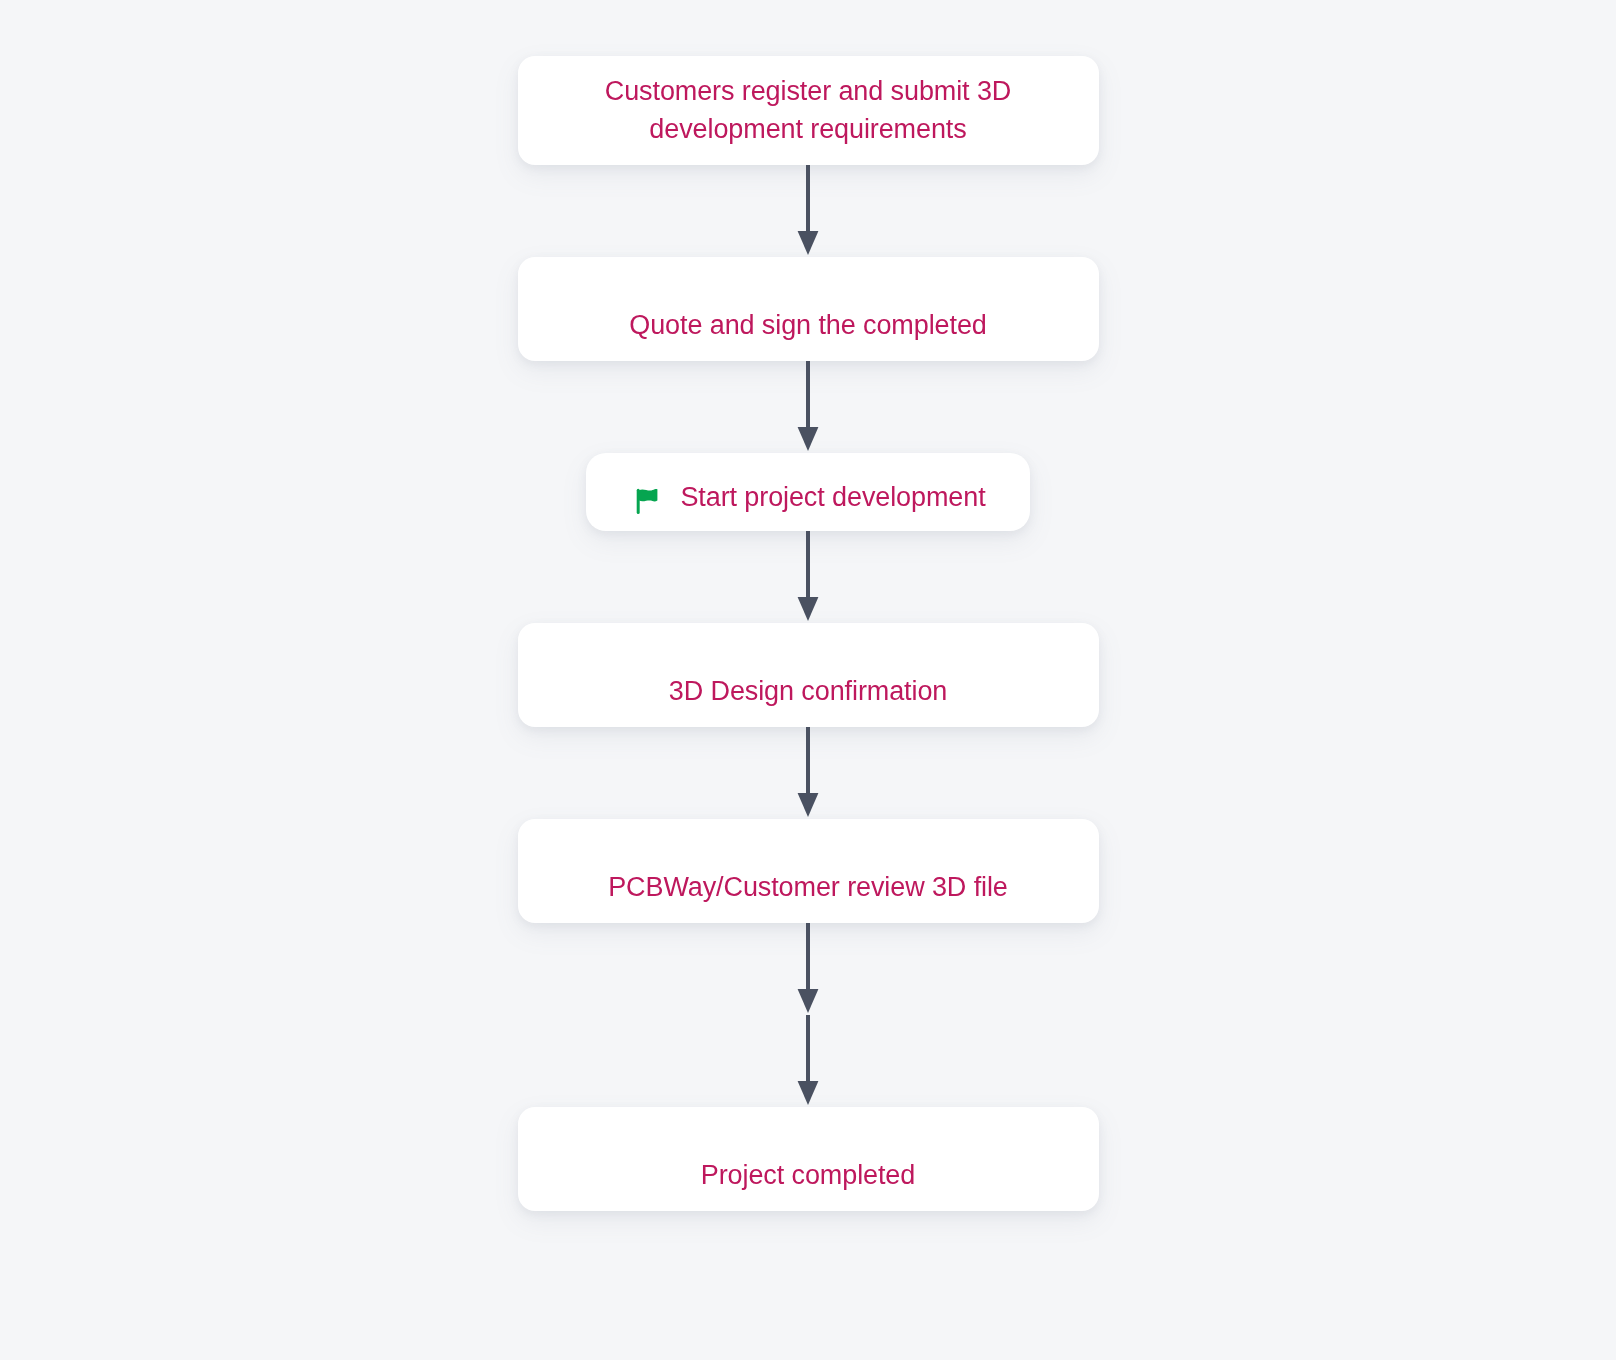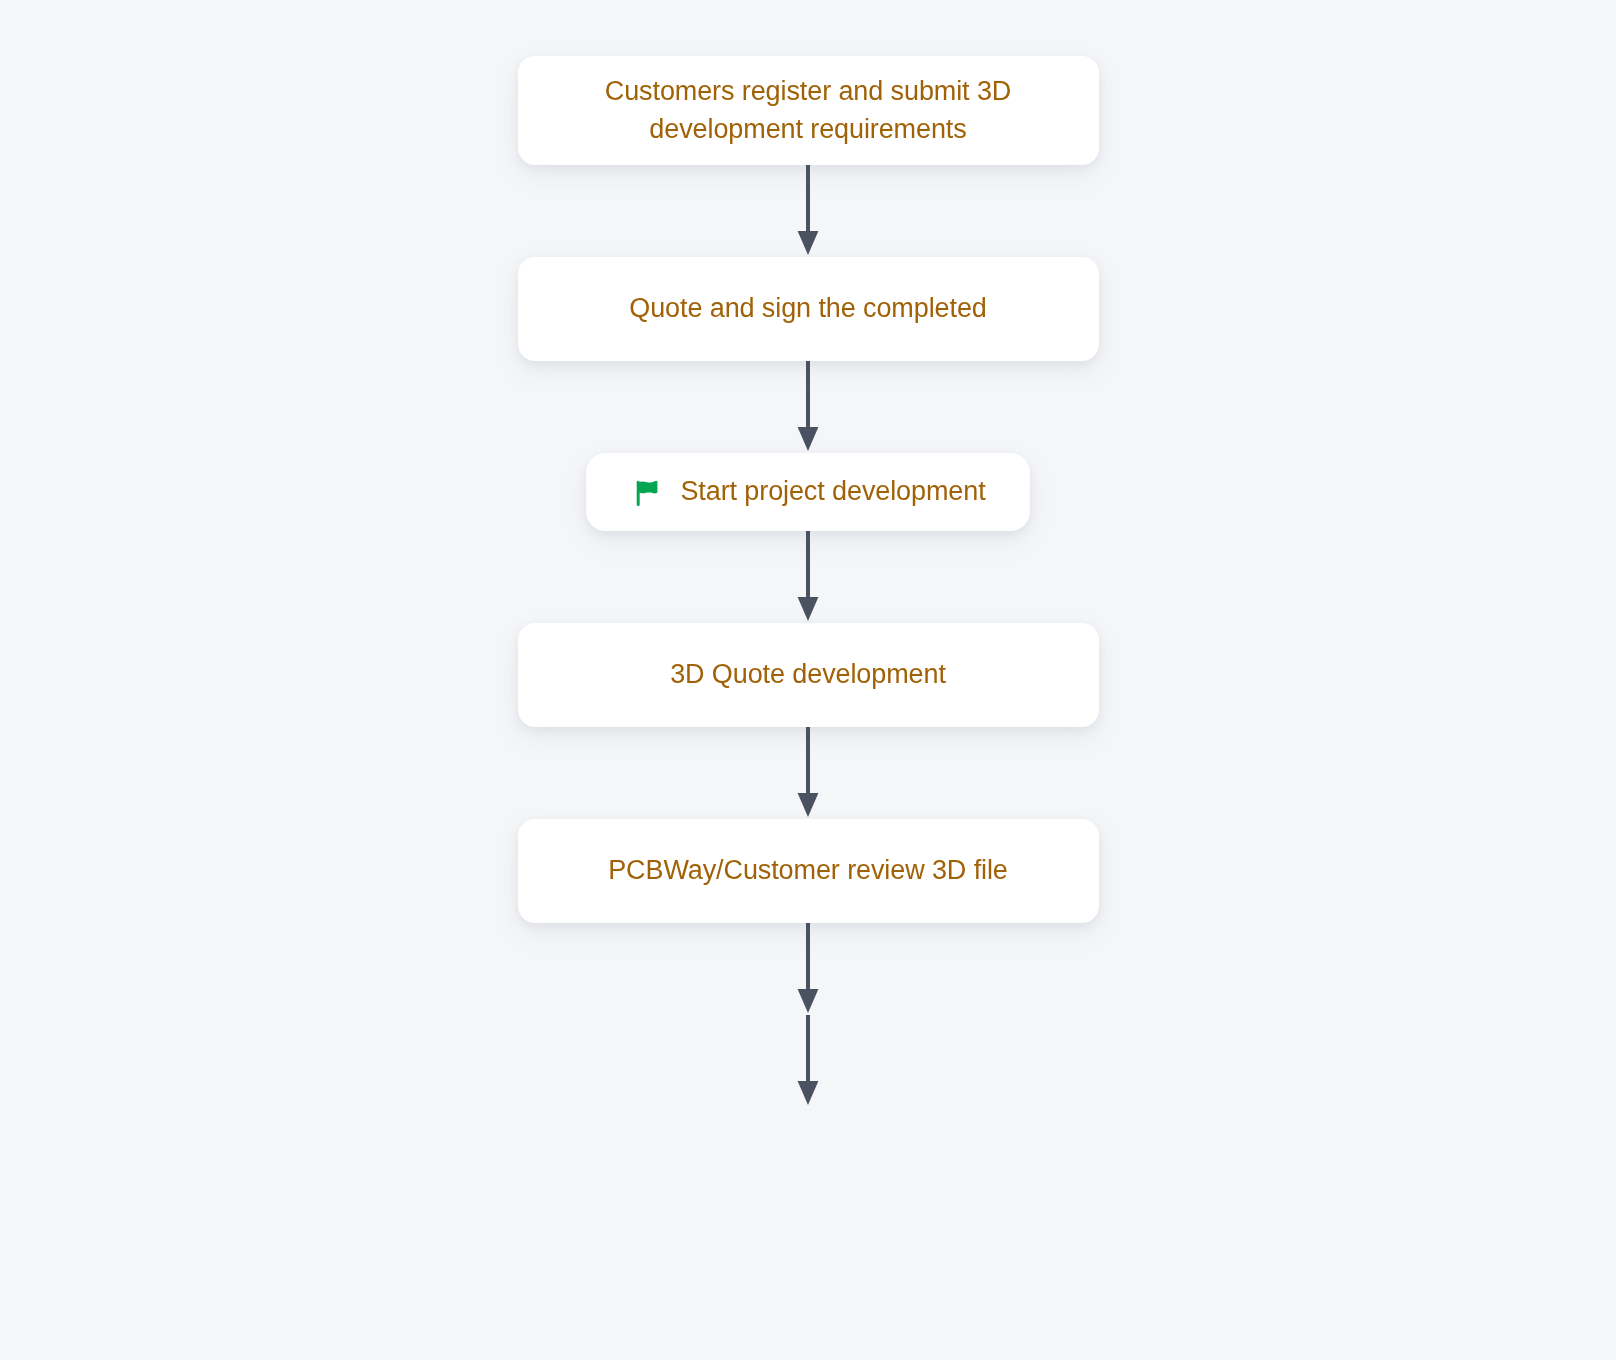--- a/index.html
+++ b/index.html
@@ -26,24 +26,24 @@
     padding-top: 56px;
   }
 
   
   .node {
     background: #ffffff;
     border-radius: 17px;
     box-shadow: 0 3px 10px rgba(118, 128, 150, 0.10),
                 0 10px 26px rgba(118, 128, 150, 0.10);
     display: flex;
-    align-items: center;
+    align-items: flex-end;
     justify-content: center;
     box-sizing: border-box;
-    color: #a16207;
+    color: #be185d;
     font-size: 27px;
     line-height: 1.42;
     letter-spacing: -0.1px;
     text-align: center;
     padding: 16px 34px;
   }
 
   .node.wide {
     width: 581px;
     min-height: 104px;
@@ -125,21 +125,21 @@
   </div>
 
   <div class="arrow">
     <svg width="30" height="92" viewBox="0 0 30 92" aria-hidden="true">
       <rect x="13" y="0" width="4" height="68" fill="#4a5161"></rect>
       <polygon points="4.6,66 25.4,66 15,90" fill="#4a5161"></polygon>
     </svg>
   </div>
 
   <div class="node wide">
-    <span class="node-label">3D Quote development</span>
+    <span class="node-label">3D Design confirmation</span>
   </div>
 
   <div class="arrow">
     <svg width="30" height="92" viewBox="0 0 30 92" aria-hidden="true">
       <rect x="13" y="0" width="4" height="68" fill="#4a5161"></rect>
       <polygon points="4.6,66 25.4,66 15,90" fill="#4a5161"></polygon>
     </svg>
   </div>
 
   <div class="node wide">
@@ -154,14 +154,17 @@
   </div>
 
 
   <div class="arrow">
     <svg width="30" height="92" viewBox="0 0 30 92" aria-hidden="true">
       <rect x="13" y="0" width="4" height="68" fill="#4a5161"></rect>
       <polygon points="4.6,66 25.4,66 15,90" fill="#4a5161"></polygon>
     </svg>
   </div>
 
+  <div class="node wide">
+    <span class="node-label">Project completed</span>
+  </div>
 
 </div>
 
 </body></html>

